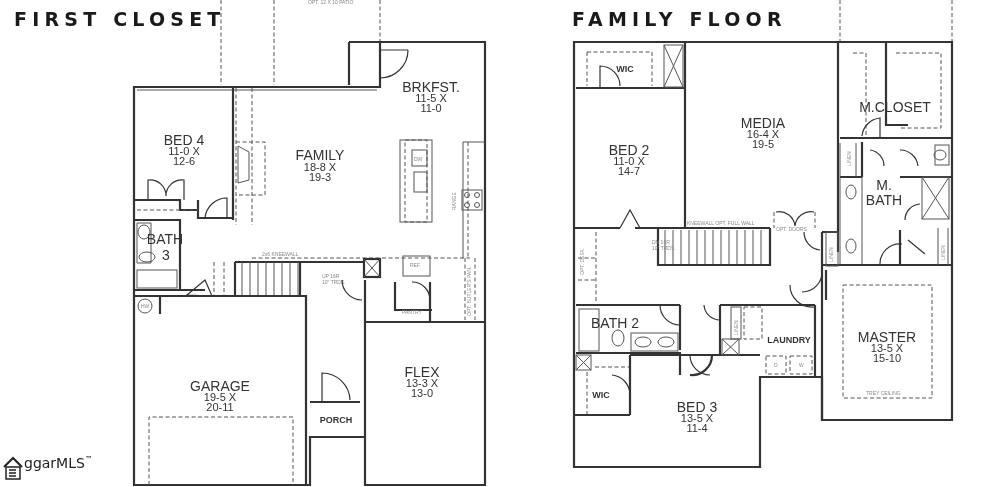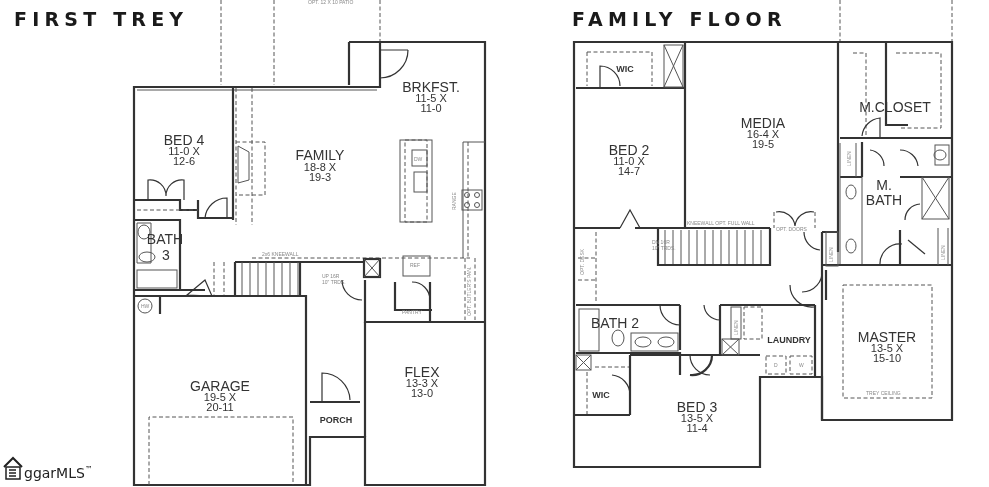--- a/index.html
+++ b/index.html
@@ -13,28 +13,28 @@
     svg.plan { position: absolute; left: 0; top: 0; }
     .wall { fill: none; stroke: #333; stroke-width: 2.2; }
     .thin { fill: none; stroke: #555; stroke-width: 1; }
     .dash { fill: none; stroke: #555; stroke-width: 1; stroke-dasharray: 4 2.5; }
     .door { fill: none; stroke: #333; stroke-width: 1.2; }
     .room-label { font-family: "Liberation Sans", sans-serif; fill: #333; text-anchor: middle; }
     .rn { font-size: 14px; }
     .rd { font-size: 11px; }
     .tiny { font-family: "Liberation Sans", sans-serif; font-size: 5px; fill: #888; }
     .small { font-family: "Liberation Sans", sans-serif; font-size: 9px; fill: #333; font-weight: bold; text-anchor: middle; }
-    .logo { position: absolute; left: 2px; top: 455px; display: flex; align-items: flex-end; font-family: "DejaVu Sans", sans-serif; font-size: 14px; color: #222; }
+    .logo { position: absolute; left: 2px; top: 455px; display: flex; align-items: flex-start; font-family: "DejaVu Sans", sans-serif; font-size: 14px; color: #222; }
     .logo-house { width: 22px; height: 26px; }
     .logo-text sup { font-size: 8px; }
   </style>
 </head>
 <body>
 
-<div id="title-first" class="floor-title">FIRST TREY</div>
+<div id="title-first" class="floor-title">FIRST CLOSET</div>
 <div id="title-second" class="floor-title">FAMILY FLOOR</div>
 
 <svg class="plan" width="989" height="487" viewBox="0 0 989 487">
 
   <g>
 
     <path class="dash" d="M221 0 V85 M274 0 V85 M380 0 V42"></path>
     <text class="tiny" x="308" y="4">OPT. 12 X 10 PATIO</text>
 
     <path class="wall" d="M134 87 H380 V42 H485 V485 H365 V437 H310 V485 H134 Z"></path>

